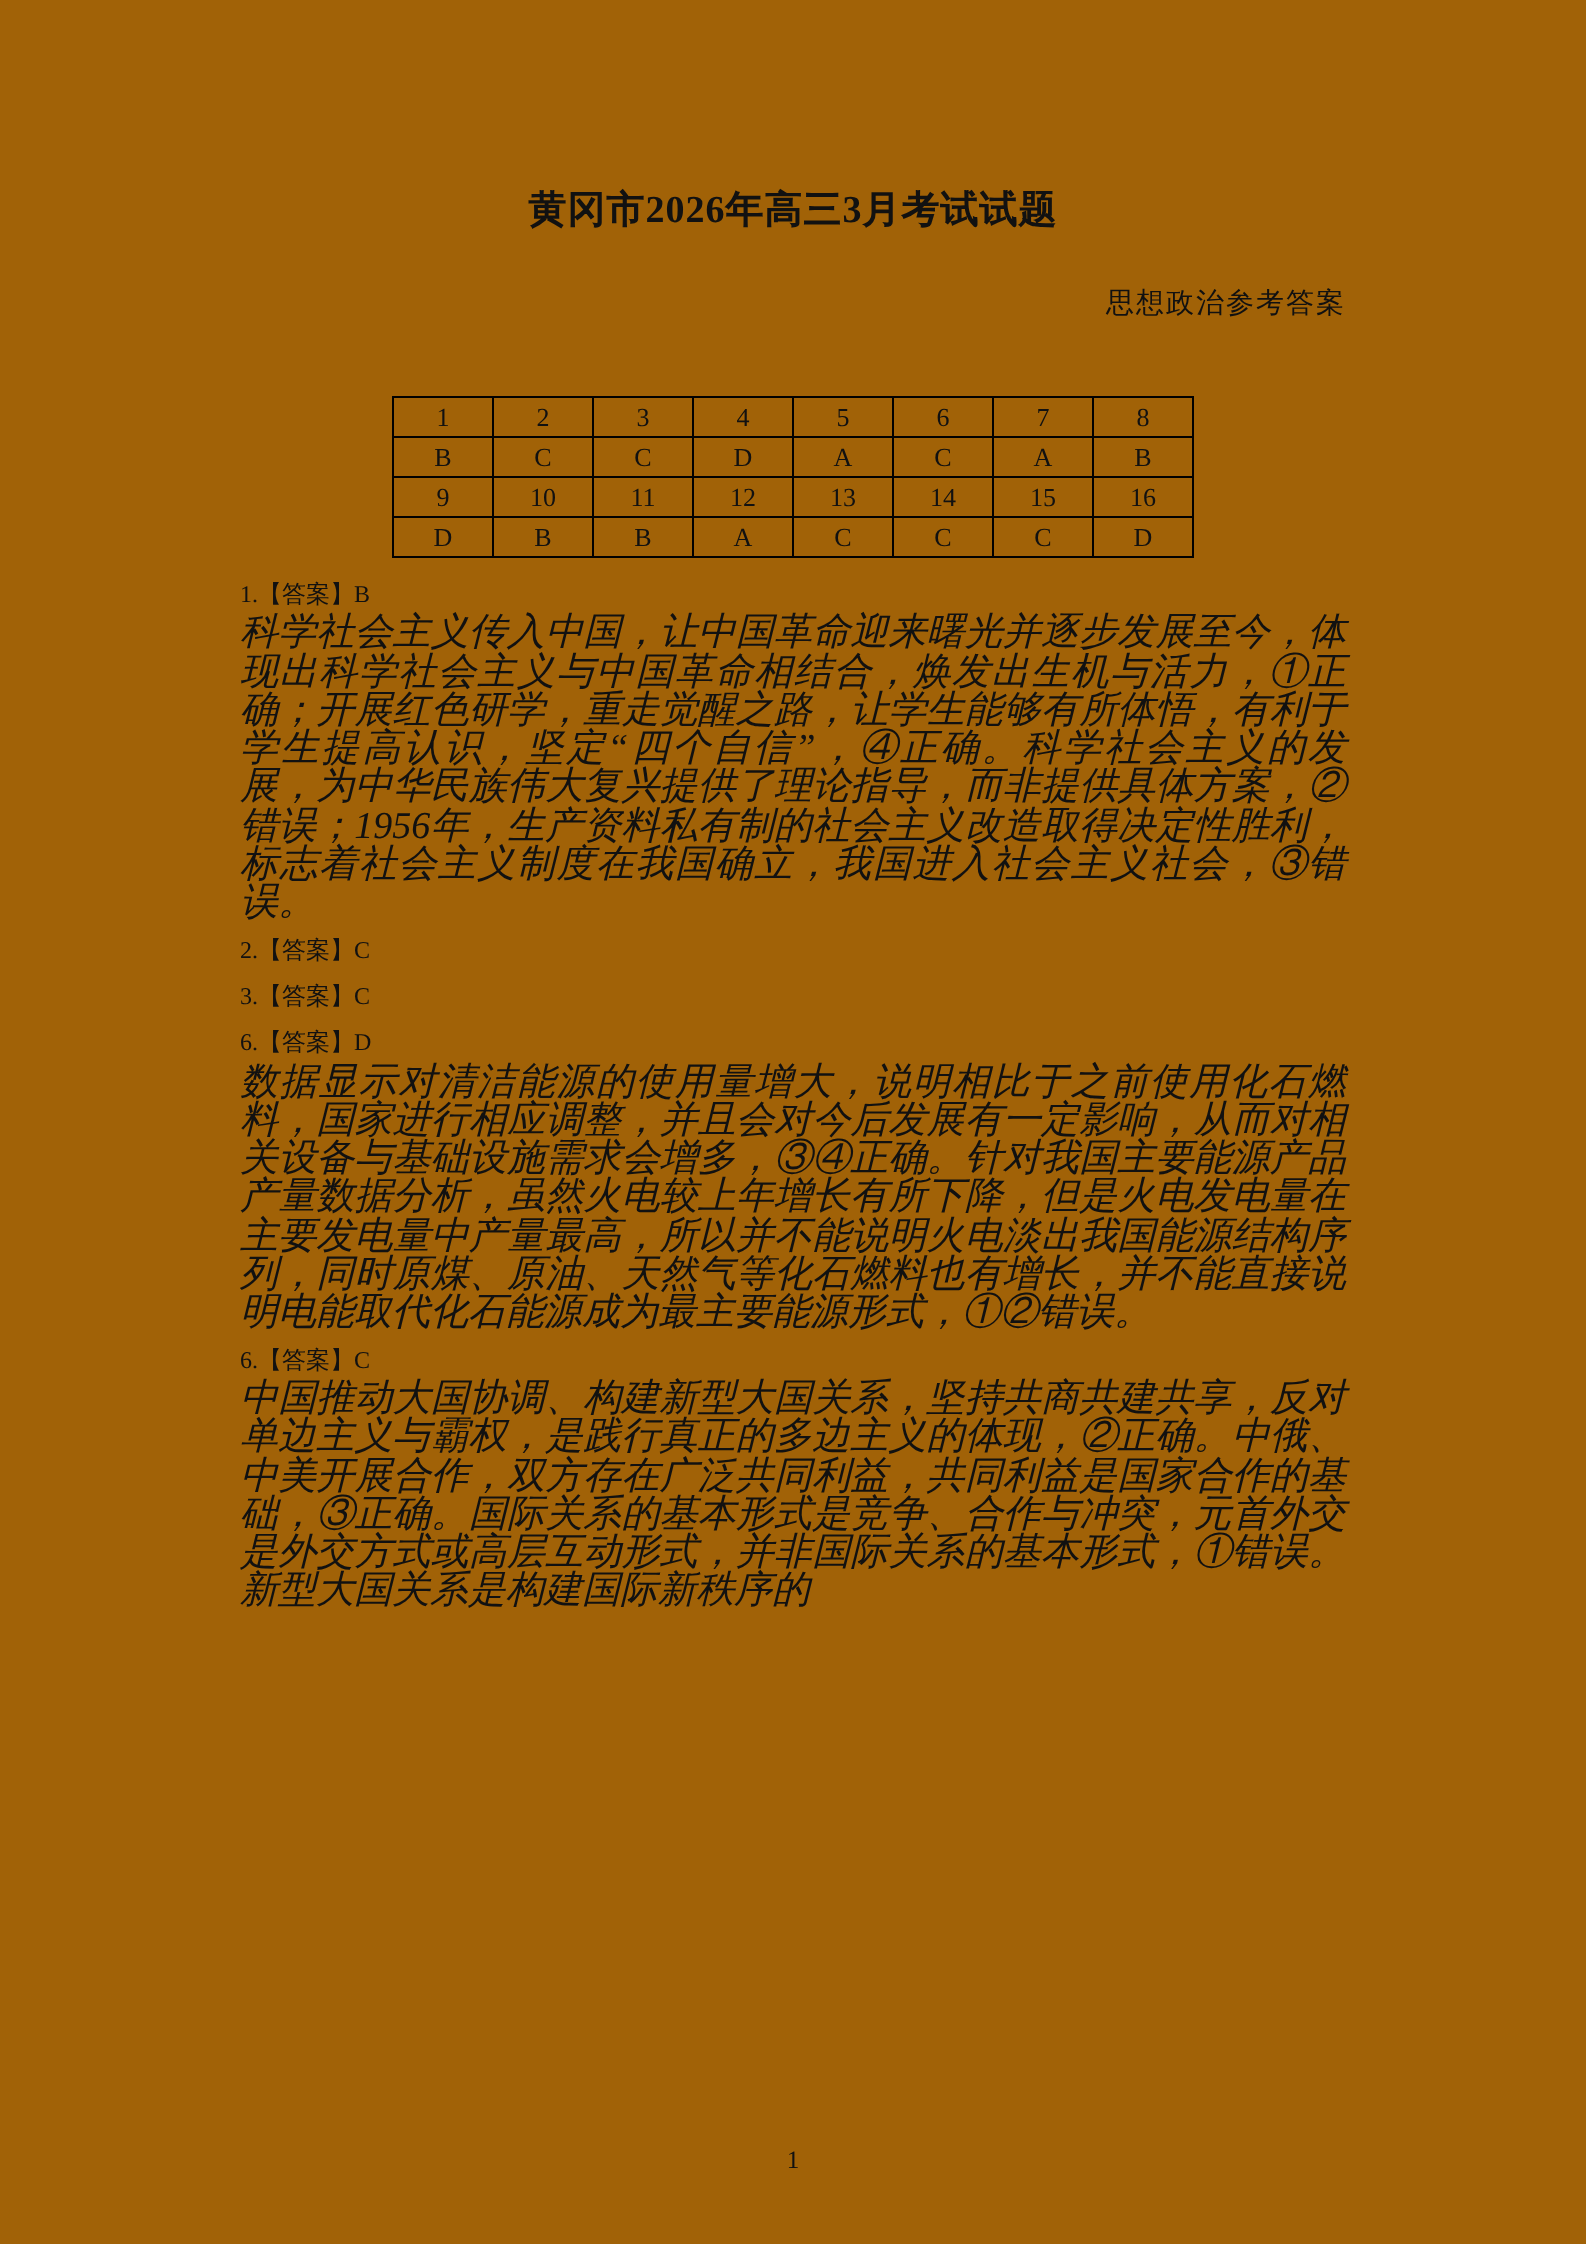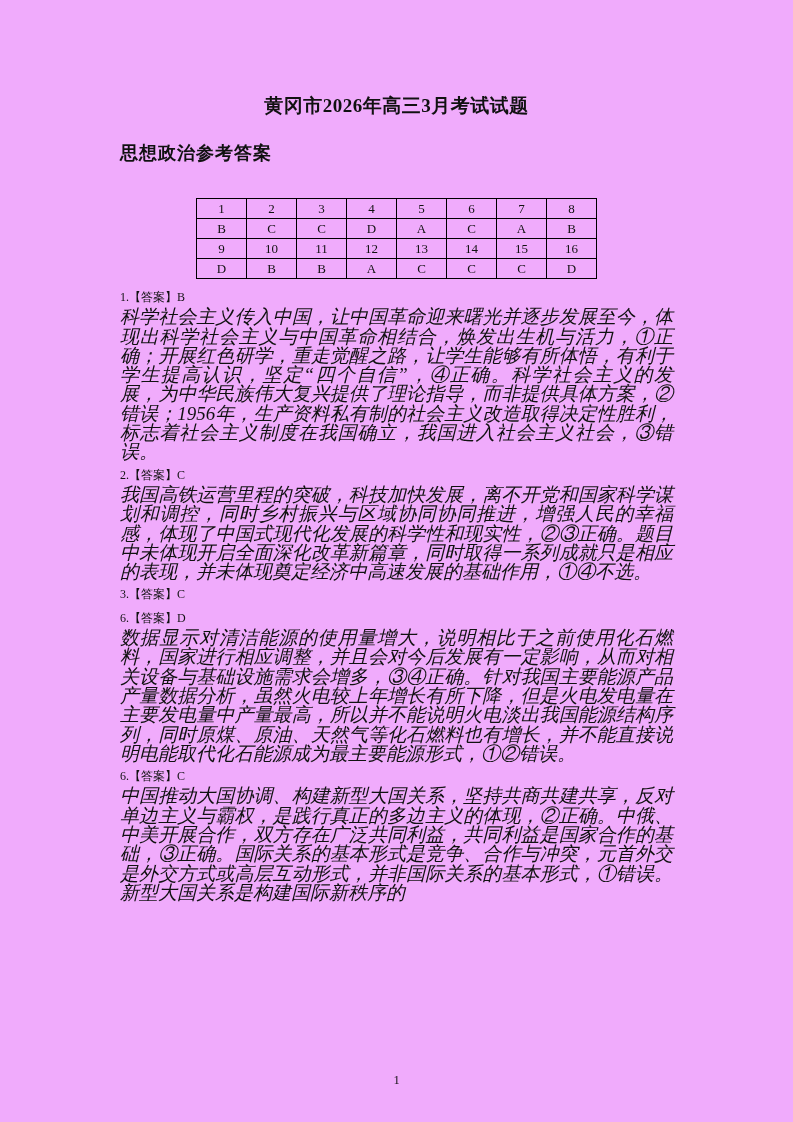--- a/index.html
+++ b/index.html
@@ -8,37 +8,37 @@
     width: 793px;
     height: 1122px;
     font-family: "Liberation Serif", "DejaVu Serif", serif;
     color: #111111;
     position: relative;
     overflow: hidden;
   }
   .page {
     width: 793px;
     height: 1122px;
-    background: #f0abfc;
+    background: #a16207;
     position: relative;
   }
   .content {
     padding: 94px 120px 0 120px;
   }
   .doc-title {
     text-align: center;
     font-size: 19px;
     font-weight: bold;
     letter-spacing: 0.5px;
     line-height: 24px;
   }
   .doc-subtitle {
-    text-align: left;
-    font-size: 18px;
-    font-weight: bold;
+    text-align: right;
+    font-size: 14px;
+    font-weight: normal;
     letter-spacing: 1px;
     margin-top: 24px;
     line-height: 22px;
   }
   table.answer-key {
     border-collapse: collapse;
     margin: 34px auto 0 auto;
   }
   table.answer-key td {
     border: 1px solid #000000;
@@ -133,21 +133,20 @@
 
     <div class="answers">
 
       <div class="answer-section">
         <div class="answer-label">1.【答案】B</div>
         <div class="answer-body">科学社会主义传入中国，让中国革命迎来曙光并逐步发展至今，体现出科学社会主义与中国革命相结合，焕发出生机与活力，①正确；开展红色研学，重走觉醒之路，让学生能够有所体悟，有利于学生提高认识，坚定“四个自信”，④正确。科学社会主义的发展，为中华民族伟大复兴提供了理论指导，而非提供具体方案，②错误；1956年，生产资料私有制的社会主义改造取得决定性胜利，标志着社会主义制度在我国确立，我国进入社会主义社会，③错误。</div>
       </div>
 
       <div class="answer-section">
         <div class="answer-label">2.【答案】C</div>
-        <div class="answer-body">我国高铁运营里程的突破，科技加快发展，离不开党和国家科学谋划和调控，同时乡村振兴与区域协同协同推进，增强人民的幸福感，体现了中国式现代化发展的科学性和现实性，②③正确。题目中未体现开启全面深化改革新篇章，同时取得一系列成就只是相应的表现，并未体现奠定经济中高速发展的基础作用，①④不选。</div>
       </div>
 
       <div class="answer-section">
         <div class="answer-label">3.【答案】C</div>
       </div>
 
       <div class="answer-section">
         <div class="answer-label">6.【答案】D</div>
         <div class="answer-body">数据显示对清洁能源的使用量增大，说明相比于之前使用化石燃料，国家进行相应调整，并且会对今后发展有一定影响，从而对相关设备与基础设施需求会增多，③④正确。针对我国主要能源产品产量数据分析，虽然火电较上年增长有所下降，但是火电发电量在主要发电量中产量最高，所以并不能说明火电淡出我国能源结构序列，同时原煤、原油、天然气等化石燃料也有增长，并不能直接说明电能取代化石能源成为最主要能源形式，①②错误。</div>
       </div>

